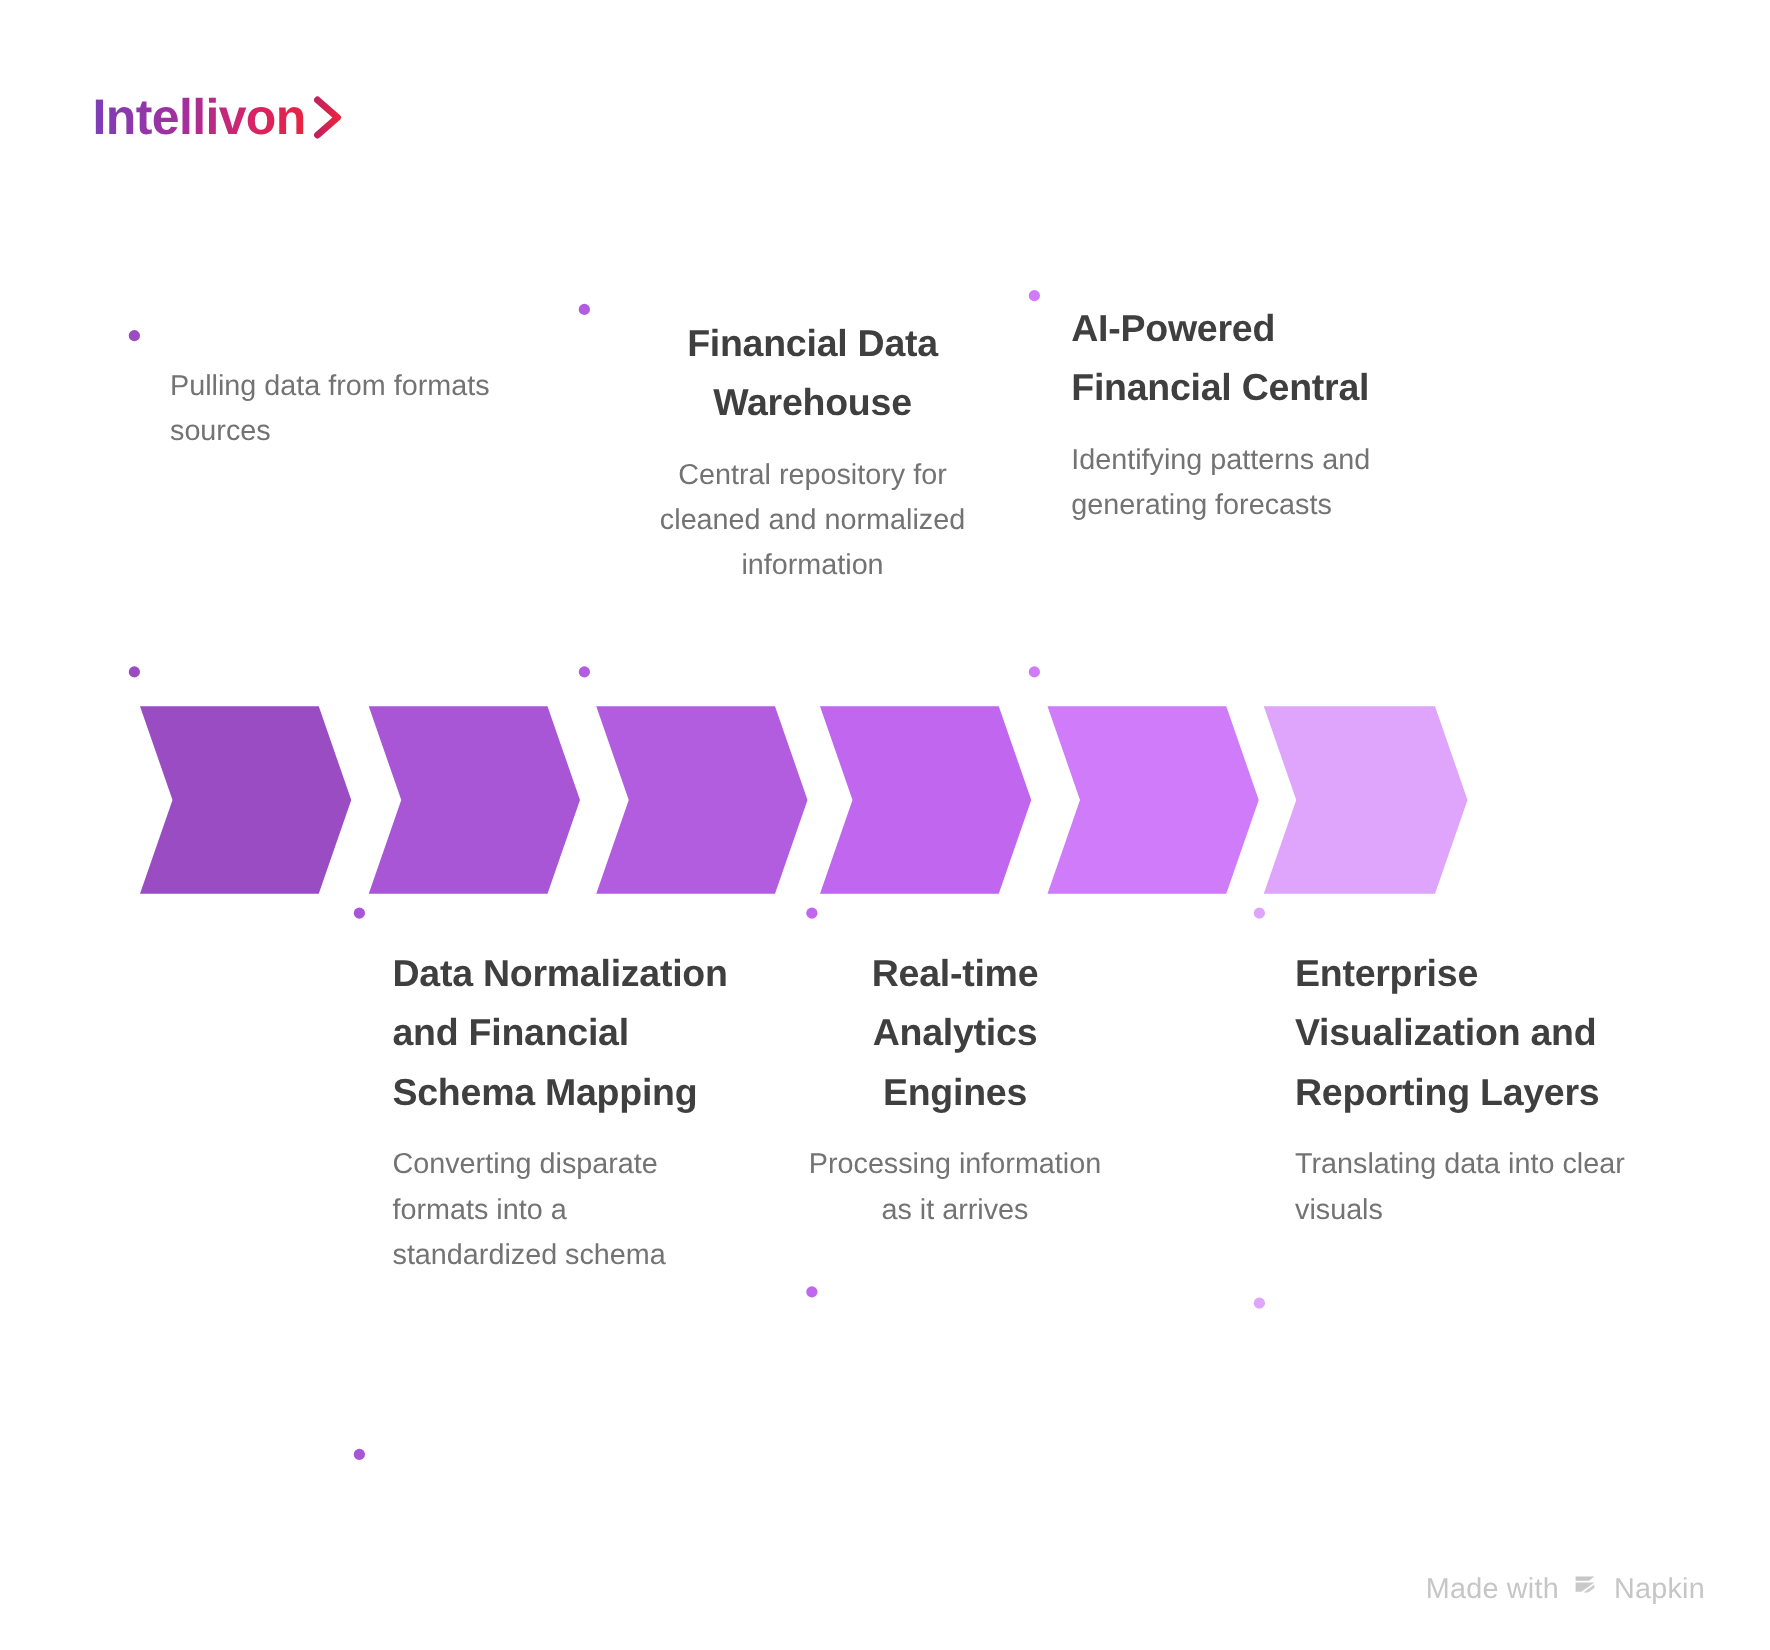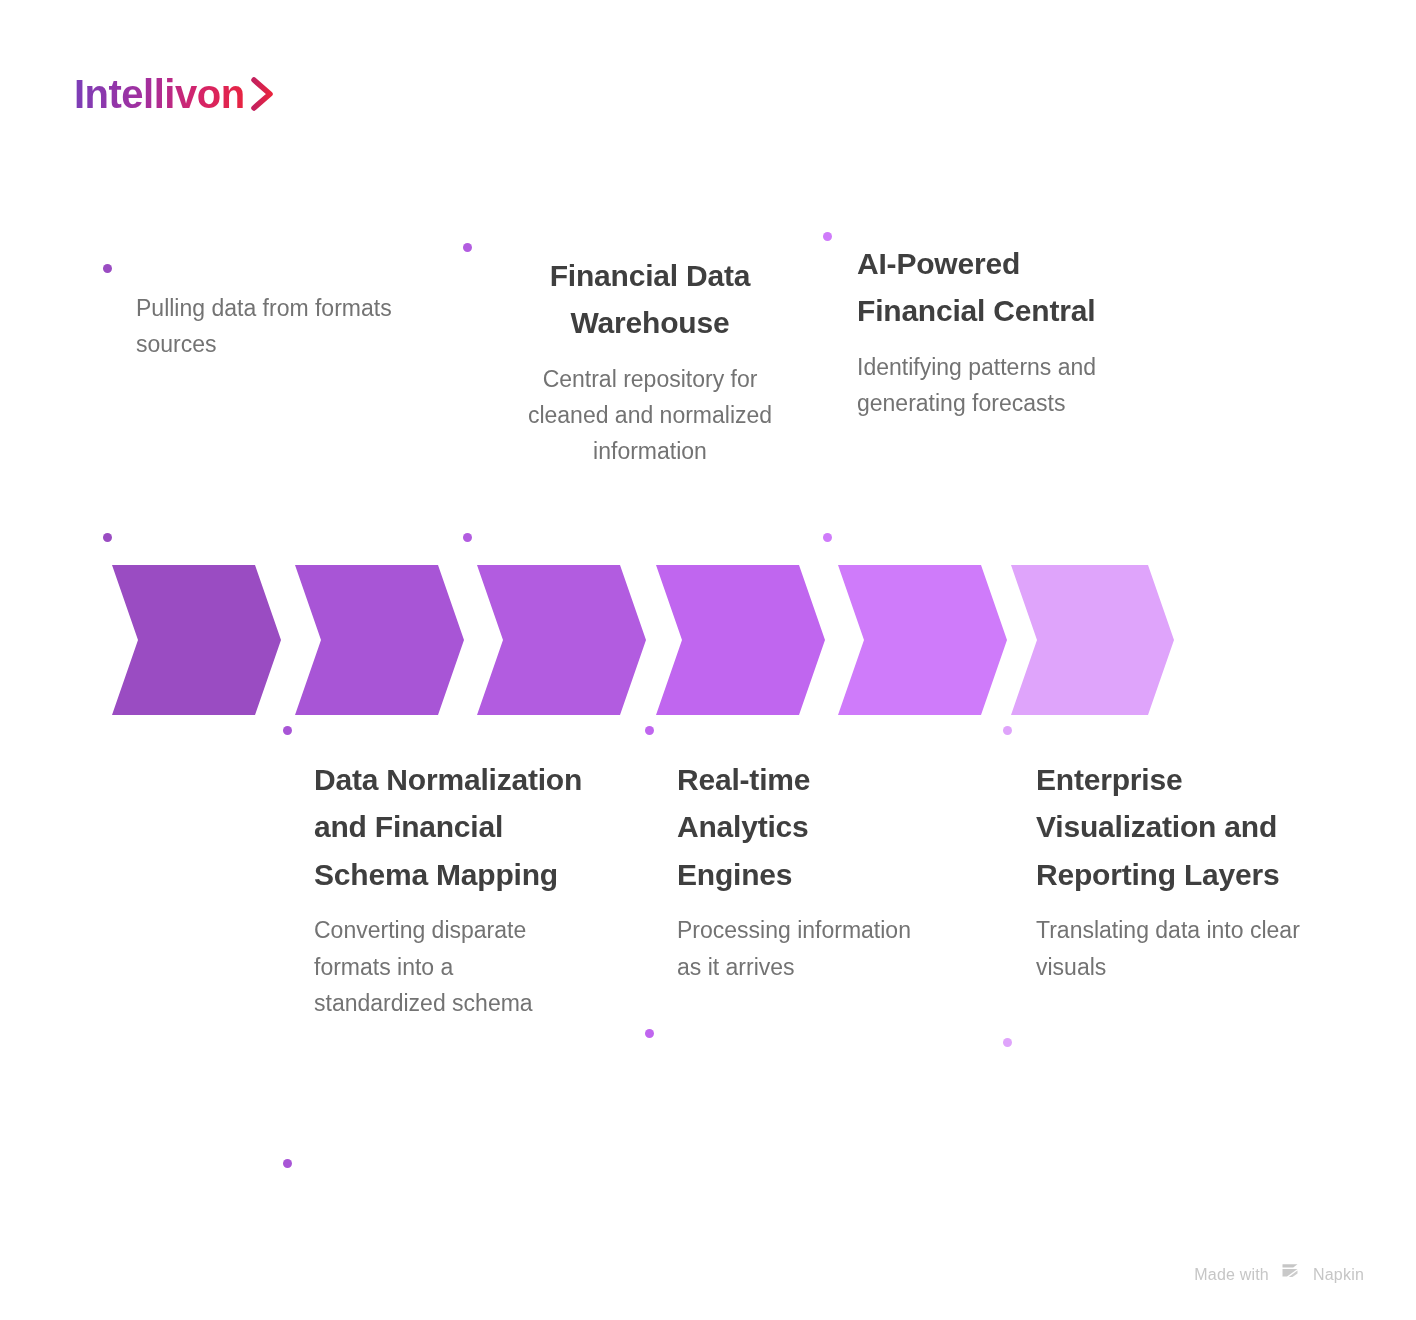--- a/index.html
+++ b/index.html
@@ -83,41 +83,41 @@
     line-height: 1.58;
     letter-spacing: 0px;
     margin: 14px 0 0 0;
   }
 
   
   .lb-1 { left: 136px; top: 276px; width: 270px; }
   .lb-2 { left: 516px; top: 252px; width: 268px; text-align: center; }
   .lb-3 { left: 857px; top: 240px; width: 272px; }
   .lb-4 { left: 314px; top: 756px; width: 272px; }
-  .lb-5 { left: 677px; top: 756px; width: 252px; }
+  .lb-5 { left: 638px; top: 756px; width: 252px; text-align: center; }
   .lb-6 { left: 1036px; top: 756px; width: 280px; }
 
   
   .dot {
     position: absolute;
     width: 9px;
     height: 9px;
     border-radius: 50%;
   }
 
   
   .footer {
     position: absolute;
     right: 52px;
     bottom: 36px;
     display: flex;
-    align-items: flex-end;
+    align-items: flex-start;
     gap: 10px;
     color: #c6c6c6;
-    font-size: 16px;
+    font-size: 23px;
     font-weight: 400;
     letter-spacing: 0.2px;
   }
   .napkin-mark {
     display: block;
     width: 24px;
     height: 24px;
   }
 </style>
 </head>

